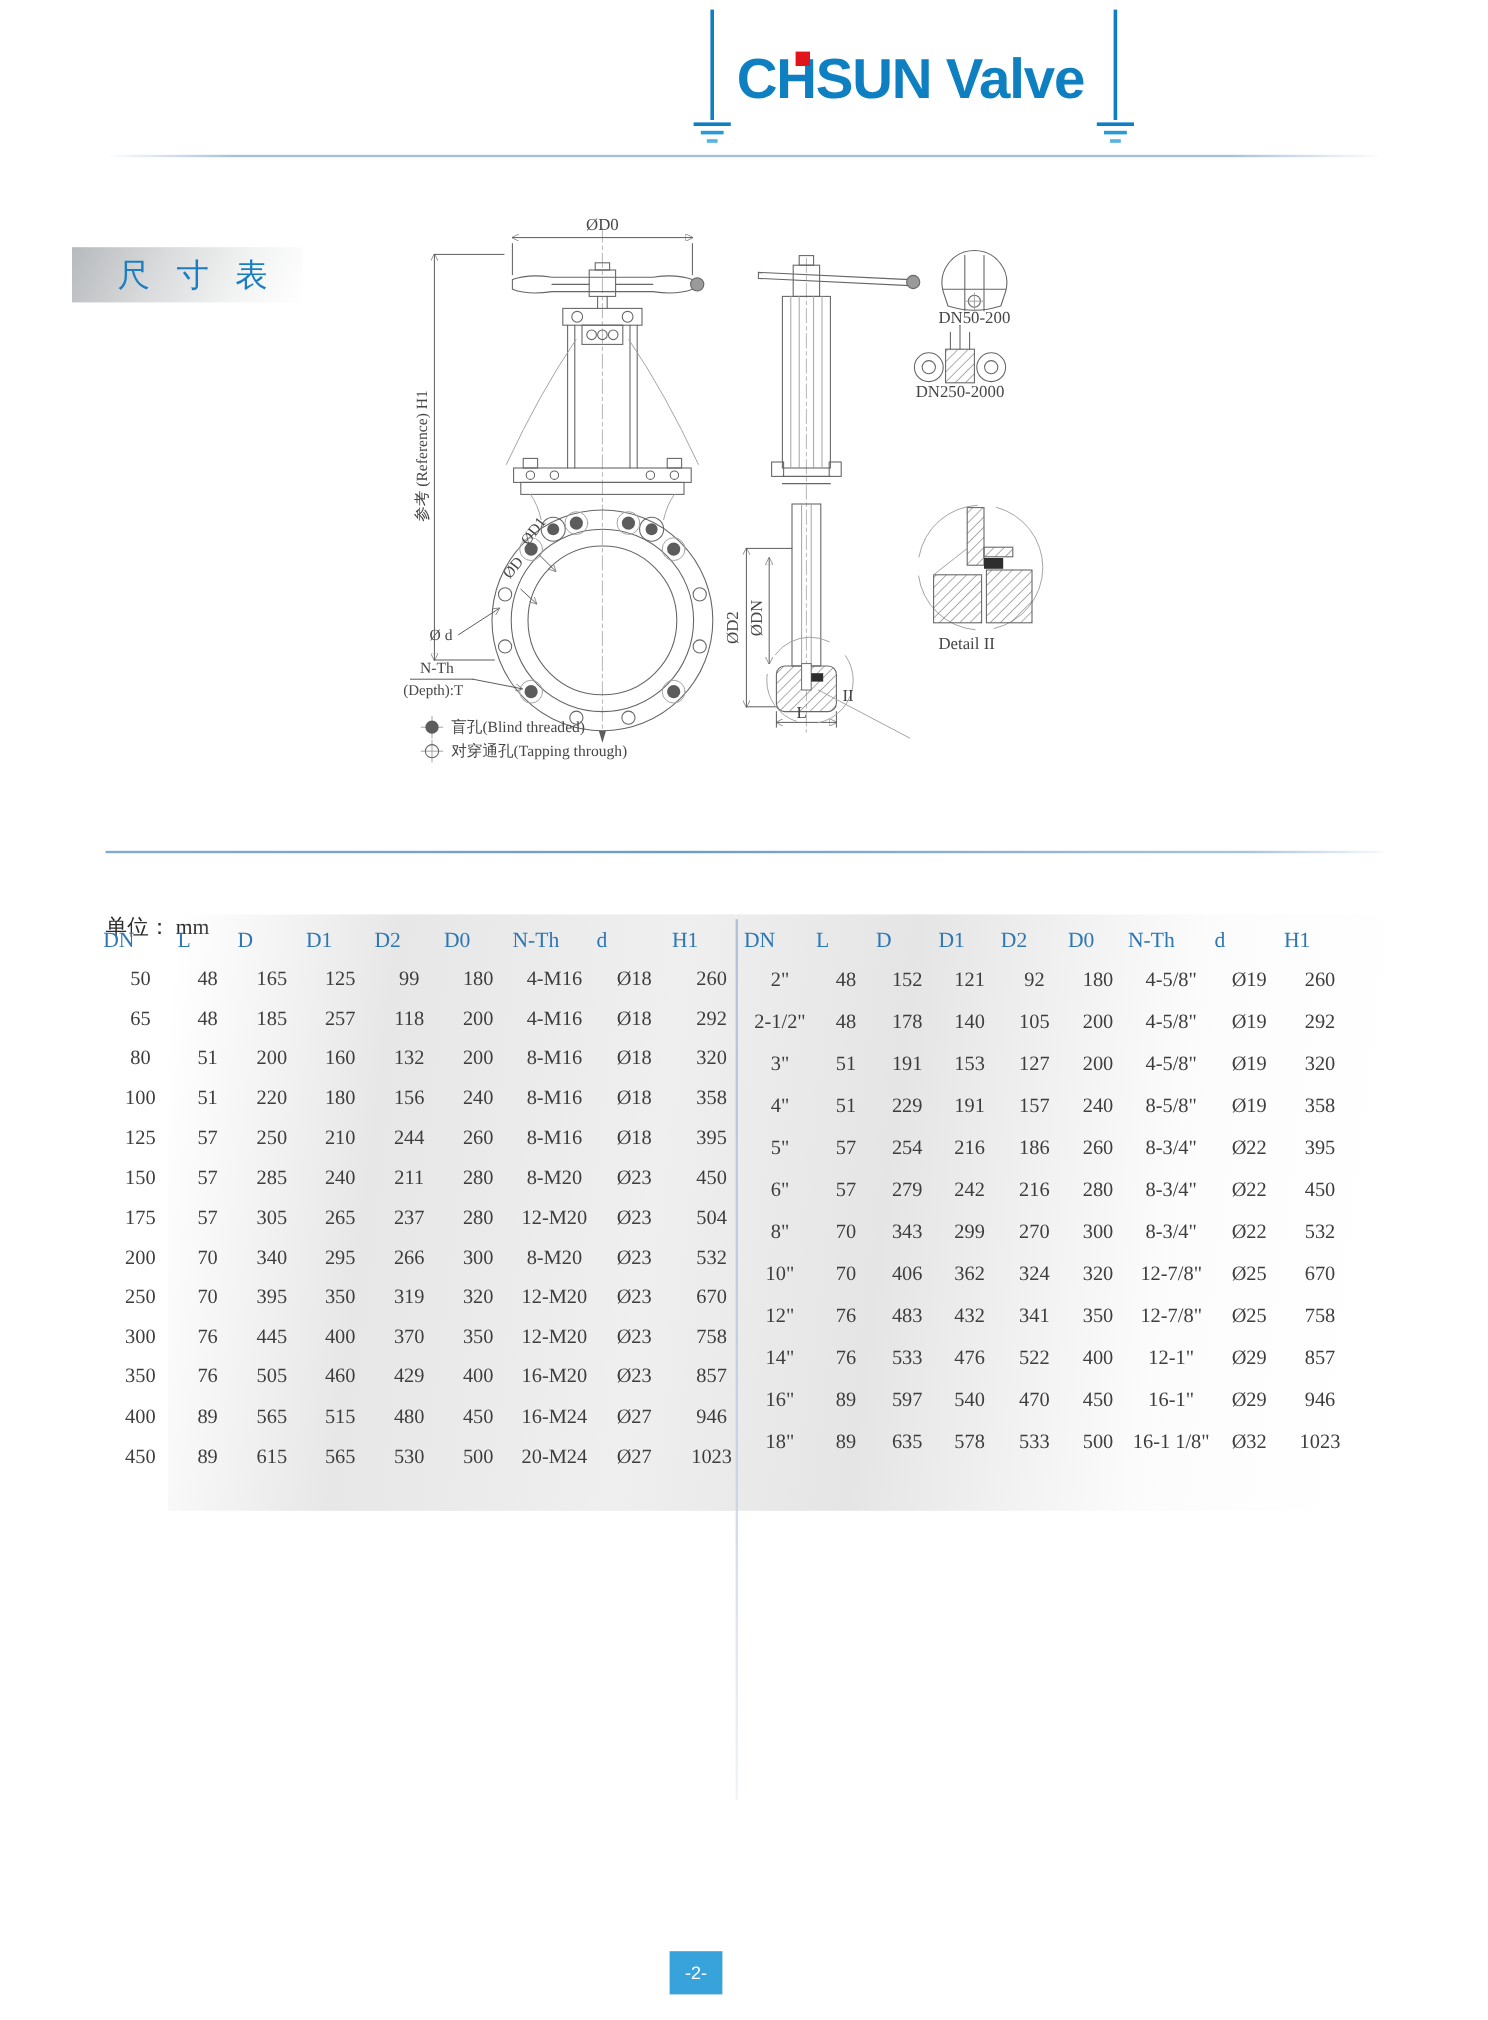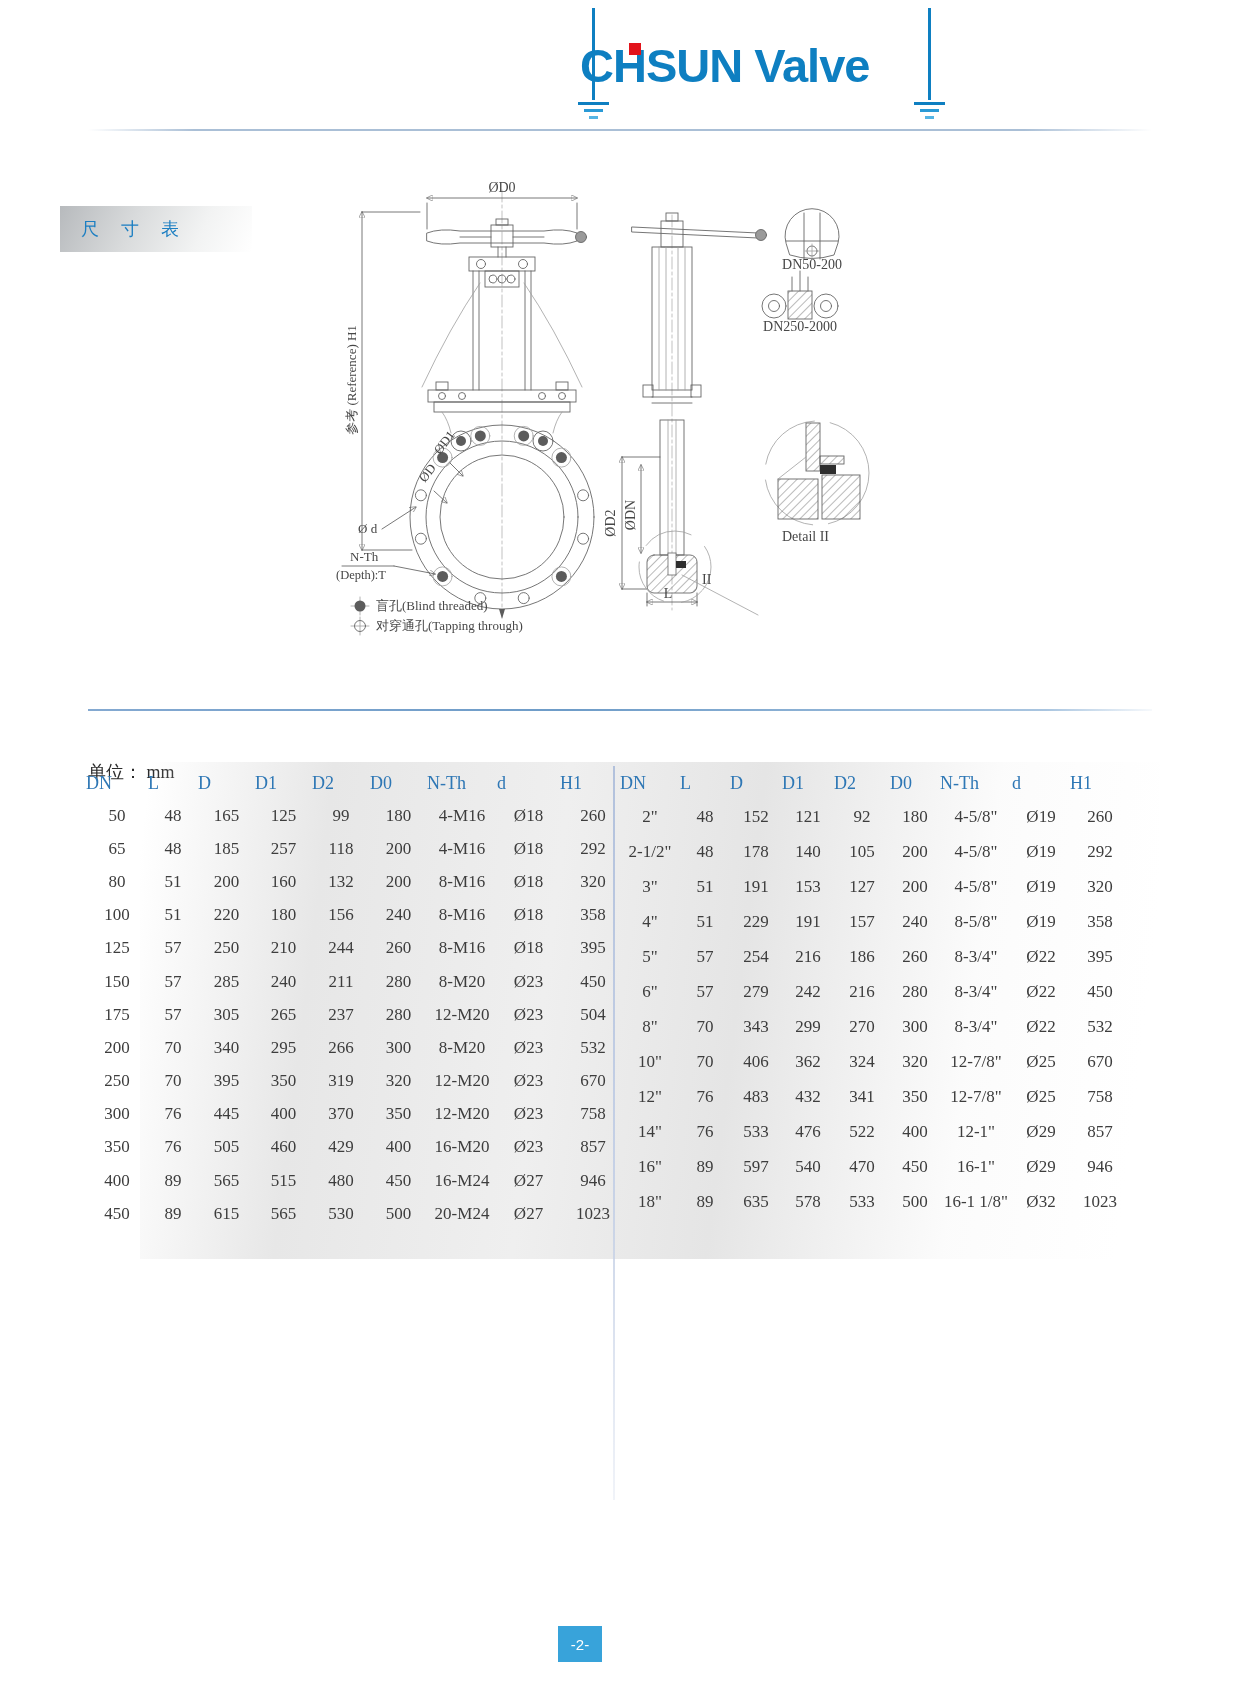--- a/index.html
+++ b/index.html
@@ -1,34 +1,34 @@
 <!DOCTYPE html>
 <html><head>
 <meta charset="utf-8">
 <style>
   html,body{margin:0;padding:0;background:#fff;}
   .page{position:relative;width:1240px;height:1683px;background:#fff;overflow:hidden;
         font-family:"Liberation Serif",serif;color:#3d3d3d;}
   
-  .logo{position:absolute;left:580px;top:38px;font-family:"Liberation Sans",sans-serif;
+  .logo{position:absolute;left:614px;top:38px;font-family:"Liberation Sans",sans-serif;
         font-weight:bold;font-size:47px;color:#0e7fc1;letter-spacing:-1px;white-space:nowrap;}
   .logo-dot{position:absolute;left:49px;top:5px;width:12px;height:12px;background:#e2131b;}
   .ground{position:absolute;width:42px;height:120px;}
   .ground .stem{position:absolute;left:20px;top:0;width:3px;height:92px;background:#0e7fc1;}
   .ground .b1{position:absolute;left:6px;top:94px;width:31px;height:3px;background:#0e7fc1;}
   .ground .b2{position:absolute;left:12px;top:101px;width:19px;height:3px;background:#2a9ad6;}
   .ground .b3{position:absolute;left:17px;top:108px;width:9px;height:3px;background:#55b4e4;}
   .rule{position:absolute;left:88px;width:1064px;height:2px;}
   .rule-top{top:129px;background:linear-gradient(90deg,rgba(160,185,215,0),#aabfd6 10%,#aabfd6 88%,rgba(160,185,215,0));}
   .rule-mid{top:709px;background:linear-gradient(90deg,#84a9d1,#6e9cc8 45%,#a9c5e0 90%,rgba(170,197,224,0.1));}
   
   .section-band{position:absolute;left:60px;top:206px;width:192px;height:46px;
         background:linear-gradient(115deg,#b7babd 0%,#d9dbdc 38%,#f2f3f3 72%,#ffffff 100%);
         display:flex;align-items:center;}
-  .section-title{color:#1b7ec2;font-size:18px;letter-spacing:22px;padding-left:21px;white-space:nowrap;}
+  .section-title{color:#1b7ec2;font-size:27px;letter-spacing:22px;padding-left:38px;white-space:nowrap;}
   
   .unit-note{position:absolute;left:88px;top:760px;font-size:18px;color:#2b2b2b;}
   
   .tbl-bg{position:absolute;left:140px;top:762px;width:1020px;height:497px;
         background:linear-gradient(97deg,rgba(235,235,235,0) 1%,#e7e7e7 18%,#efefef 40%,#e5e5e5 58%,rgba(246,246,246,0.4) 80%,rgba(255,255,255,0) 96%);}
   .tbl{position:absolute;top:768px;}
   .tbl-title{font-size:19px;color:#2e77b5;text-align:center;height:28px;line-height:28px;}
   .pn10{left:86px;width:540px;}
   .pn10 .tbl-title{padding-right:46px;}
   .ansi{left:620px;width:510px;}

